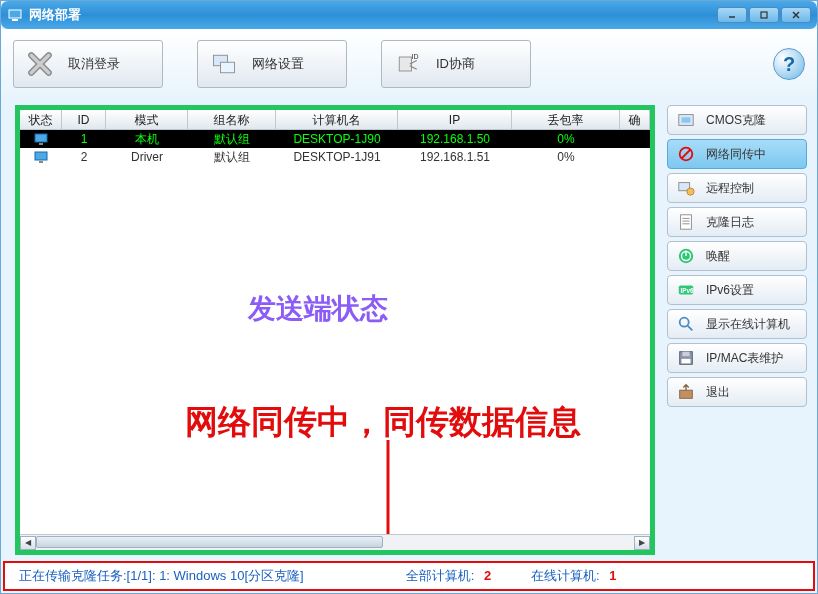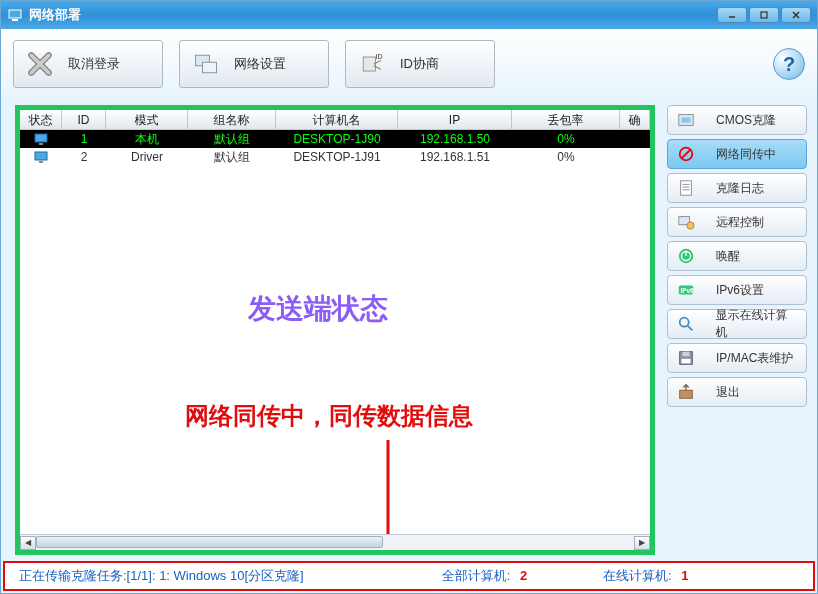--- a/index.html
+++ b/index.html
@@ -14,20 +14,21 @@
       overflow: hidden;
     }
     
     .titlebar {
       height: 28px;
       background: linear-gradient(to bottom, #4ba9e8, #2d8fd8, #4ba9e8);
       display: flex;
       align-items: center;
       padding: 0 6px;
       color: white;
+      border-radius: 7px;
     }
     .titlebar-icon {
       width: 16px;
       height: 16px;
       margin-right: 6px;
     }
     .titlebar-title { font-size: 13px; font-weight: bold; flex: 1; }
     .titlebar-controls { display: flex; gap: 2px; }
     .titlebar-btn {
       width: 30px;
@@ -41,21 +42,21 @@
       cursor: pointer;
     }
     .titlebar-btn svg { width: 10px; height: 10px; }
     
     .toolbar {
       height: 70px;
       background: linear-gradient(to bottom, #ffffff,#e8f4fd);
       display: flex;
       align-items: center;
       padding: 0 12px;
-      gap: 16px;
+      gap: 34px;
     }
     .tool-btn {
       min-width: 150px;
       height: 48px;
       background: linear-gradient(to bottom, #ffffff, #e0e8f0);
       border: 1px solid #b0b8c0;
       border-radius: 3px;
       display: flex;
       align-items: center;
       justify-content: flex-start;
@@ -174,21 +175,21 @@
       position: absolute;
       left: 228px; top: 160px;
       font-size: 28px;
       font-weight: bold;
       color: #8b5cf6;
       pointer-events: none;
     }
     .annotation-2 {
       position: absolute;
       left: 165px; top: 270px;
-      font-size: 24px;
+      font-size: 33px;
       font-weight: bold;
       color: #e20c0c;
       pointer-events: none;
     }
     .arrow-down {
       position: absolute;
       left: 348px; top: 310px;
       width: 40px;
       height: 140px;
       pointer-events: none;
@@ -201,21 +202,21 @@
       flex-direction: column;
       gap: 4px;
     }
     .side-btn {
       height: 30px;
       background: linear-gradient(to bottom, #ffffff, #e4ecf4);
       border: 1px solid #b0c0d0;
       border-radius: 4px;
       display: flex;
       align-items: center;
-      gap: 20px;
+      gap: 10px;
       padding: 0 8px;
       cursor: pointer;
       font-size: 12px;
       color: #333;
     }
     .side-btn.active {
       background: linear-gradient(to bottom, #a8dcf8, #7cc8f0);
       border-color: #5aa8d8;
     }
     .side-btn-icon {
@@ -226,21 +227,20 @@
     .status-bar {
       position: absolute;
       left: 2px; right: 2px; bottom: 2px;
       height: 30px;
       border: 2px solid #e20c0c;
       background: #fff;
       display: flex;
       align-items: center;
       padding: 0 14px;
       font-size: 13px;
-      gap: 36px;
     }
     .status-left { color: #1860c0; }
     .status-mid { color: #1860c0; margin-left: 102px; }
     .status-right { color: #1860c0; margin-left: 40px; }
     .status-num { color: #e20c0c; margin-left: 6px; font-weight: bold; }
     
     .monitor-icon { width:14px; height:14px; }
   </style>
 </head>
 <body>
@@ -385,36 +385,36 @@
             <svg viewBox="0 0 20 20" width="18" height="18">
               <circle cx="10" cy="10" r="7" fill="none" stroke="#e20c0c" stroke-width="2"></circle>
               <line x1="5" y1="15" x2="15" y2="5" stroke="#e20c0c" stroke-width="2"></line>
             </svg>
           </div>
         <span>网络同传中</span>
       </div>
       <div class="side-btn">
         <div class="side-btn-icon">
             <svg viewBox="0 0 20 20" width="18" height="18">
+              <rect x="2" y="4" width="12" height="9" fill="#d8e8f8" stroke="#888"></rect>
+              <circle cx="15" cy="14" r="4" fill="#f0c060" stroke="#c08030"></circle>
+            </svg>
+          </div>
+        <span>远程控制</span>
+      </div>
+      <div class="side-btn">
+        <div class="side-btn-icon">
+            <svg viewBox="0 0 20 20" width="18" height="18">
               <rect x="4" y="2" width="12" height="16" fill="#fff" stroke="#888"></rect>
               <line x1="6" y1="6" x2="14" y2="6" stroke="#888"></line>
               <line x1="6" y1="9" x2="14" y2="9" stroke="#888"></line>
               <line x1="6" y1="12" x2="14" y2="12" stroke="#888"></line>
             </svg>
           </div>
         <span>克隆日志</span>
-      </div>
-      <div class="side-btn">
-        <div class="side-btn-icon">
-            <svg viewBox="0 0 20 20" width="18" height="18">
-              <rect x="2" y="4" width="12" height="9" fill="#d8e8f8" stroke="#888"></rect>
-              <circle cx="15" cy="14" r="4" fill="#f0c060" stroke="#c08030"></circle>
-            </svg>
-          </div>
-        <span>远程控制</span>
       </div>
       <div class="side-btn">
         <div class="side-btn-icon">
             <svg viewBox="0 0 20 20" width="18" height="18">
               <circle cx="10" cy="10" r="8" fill="#30c878"></circle>
               <circle cx="10" cy="10" r="5" fill="none" stroke="#fff" stroke-width="1.5"></circle>
               <line x1="10" y1="4" x2="10" y2="10" stroke="#fff" stroke-width="1.5"></line>
             </svg>
           </div>
         <span>唤醒</span>

